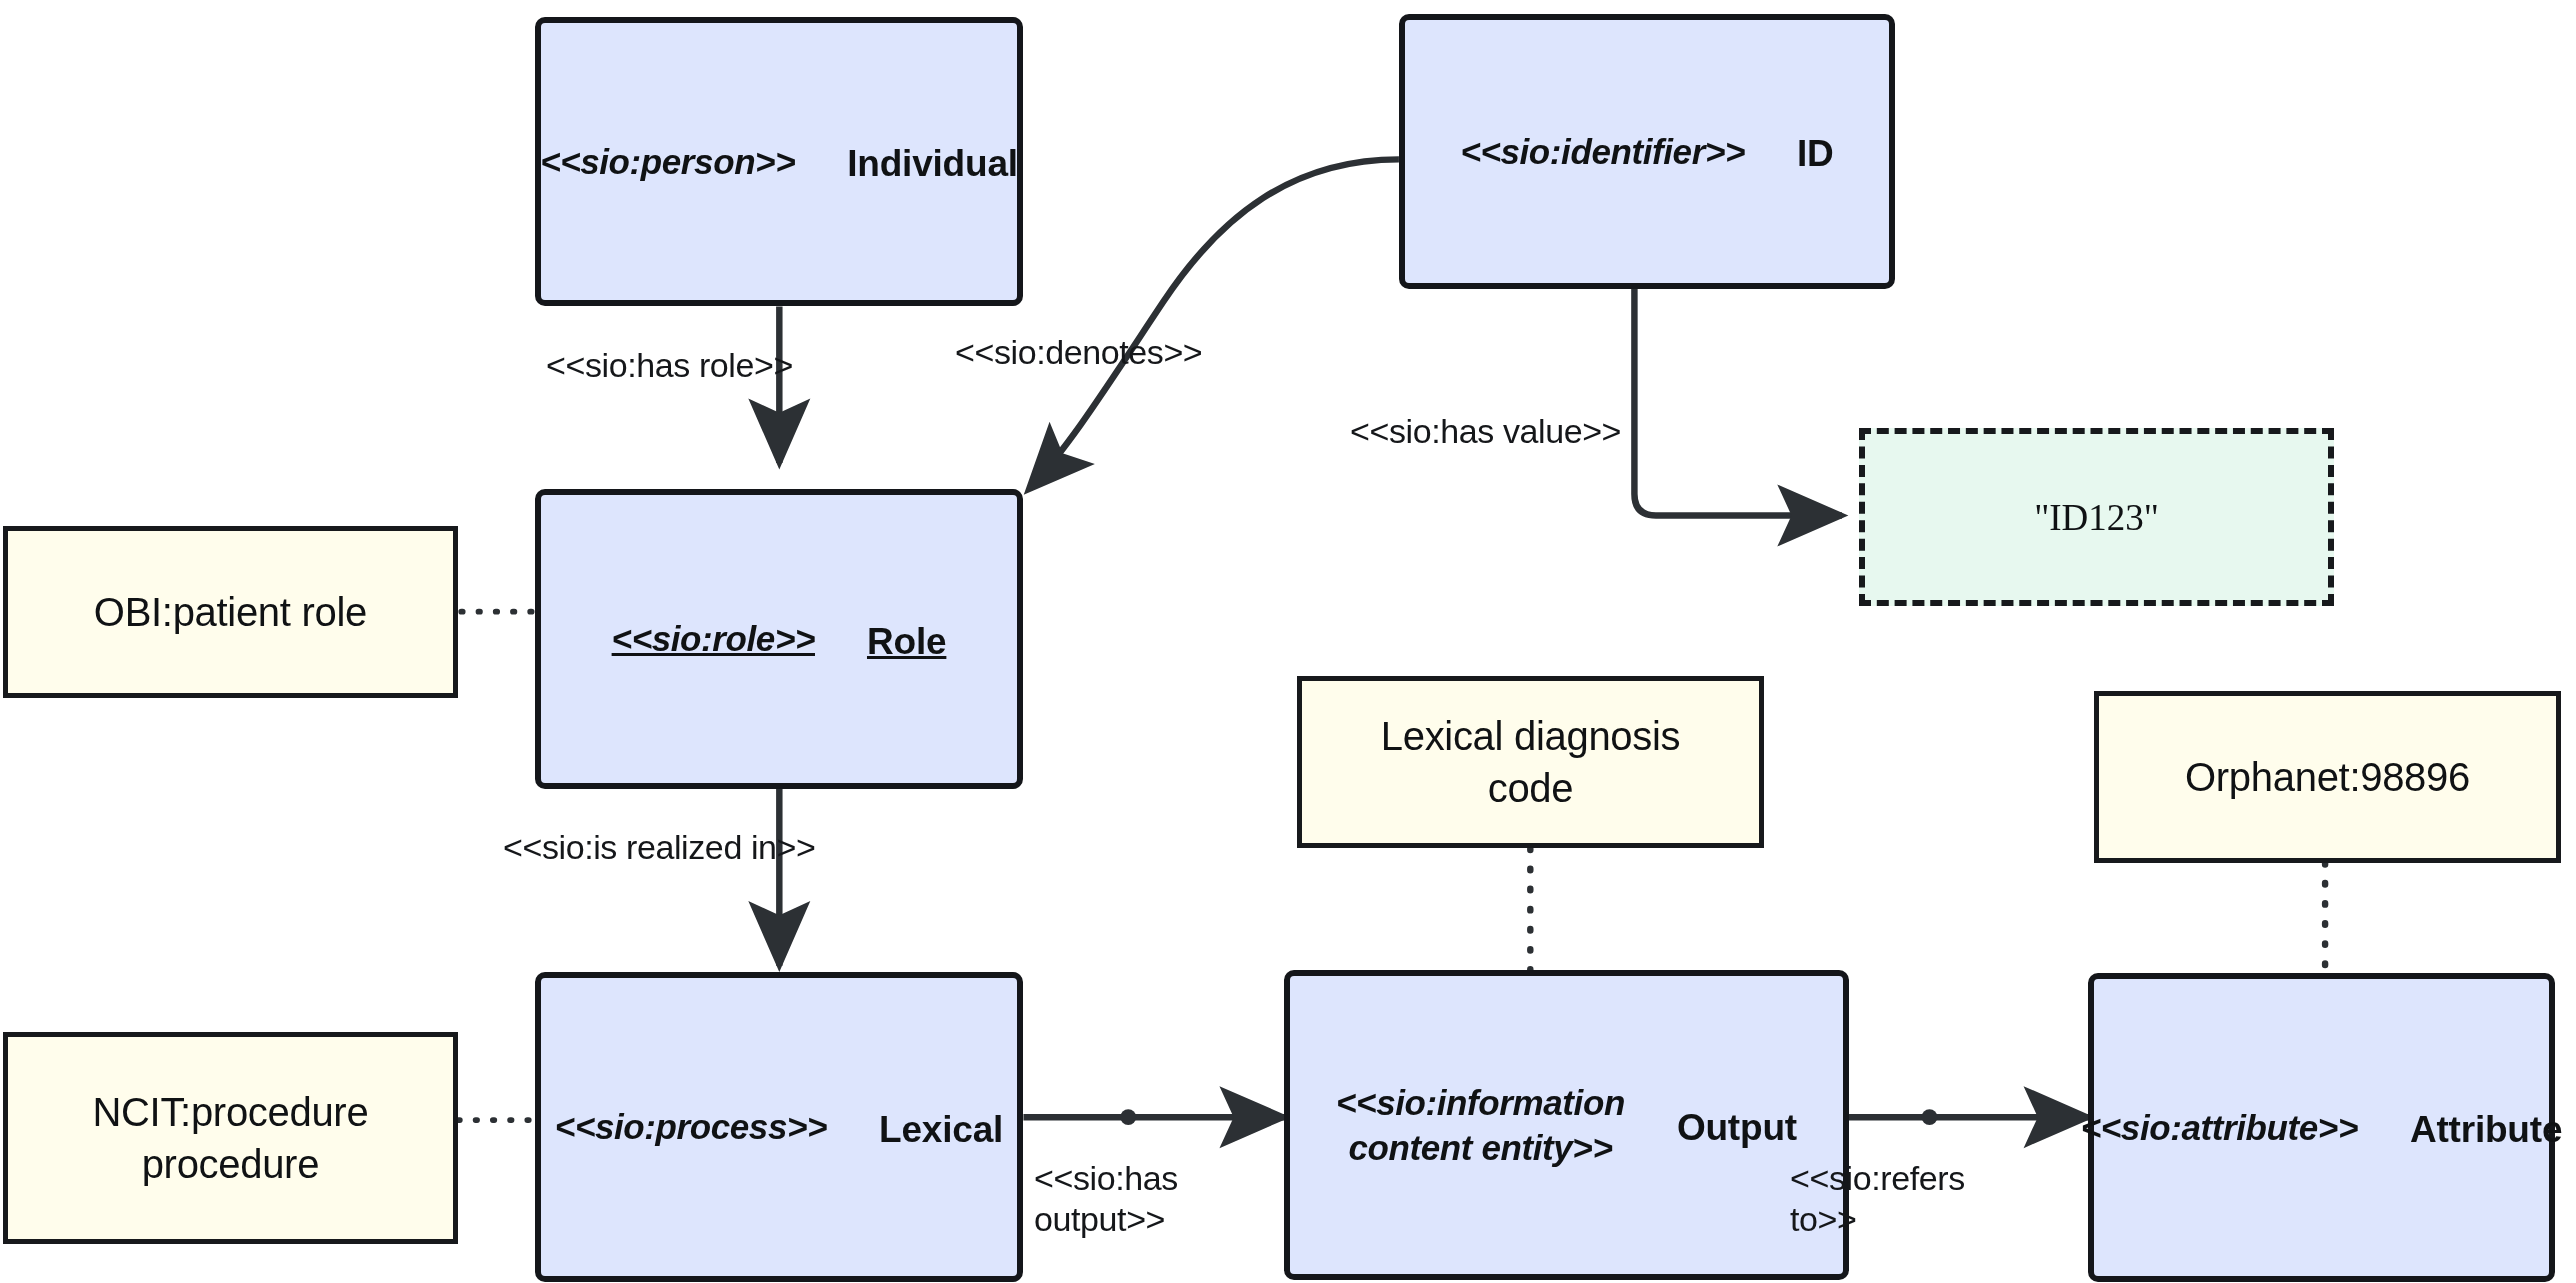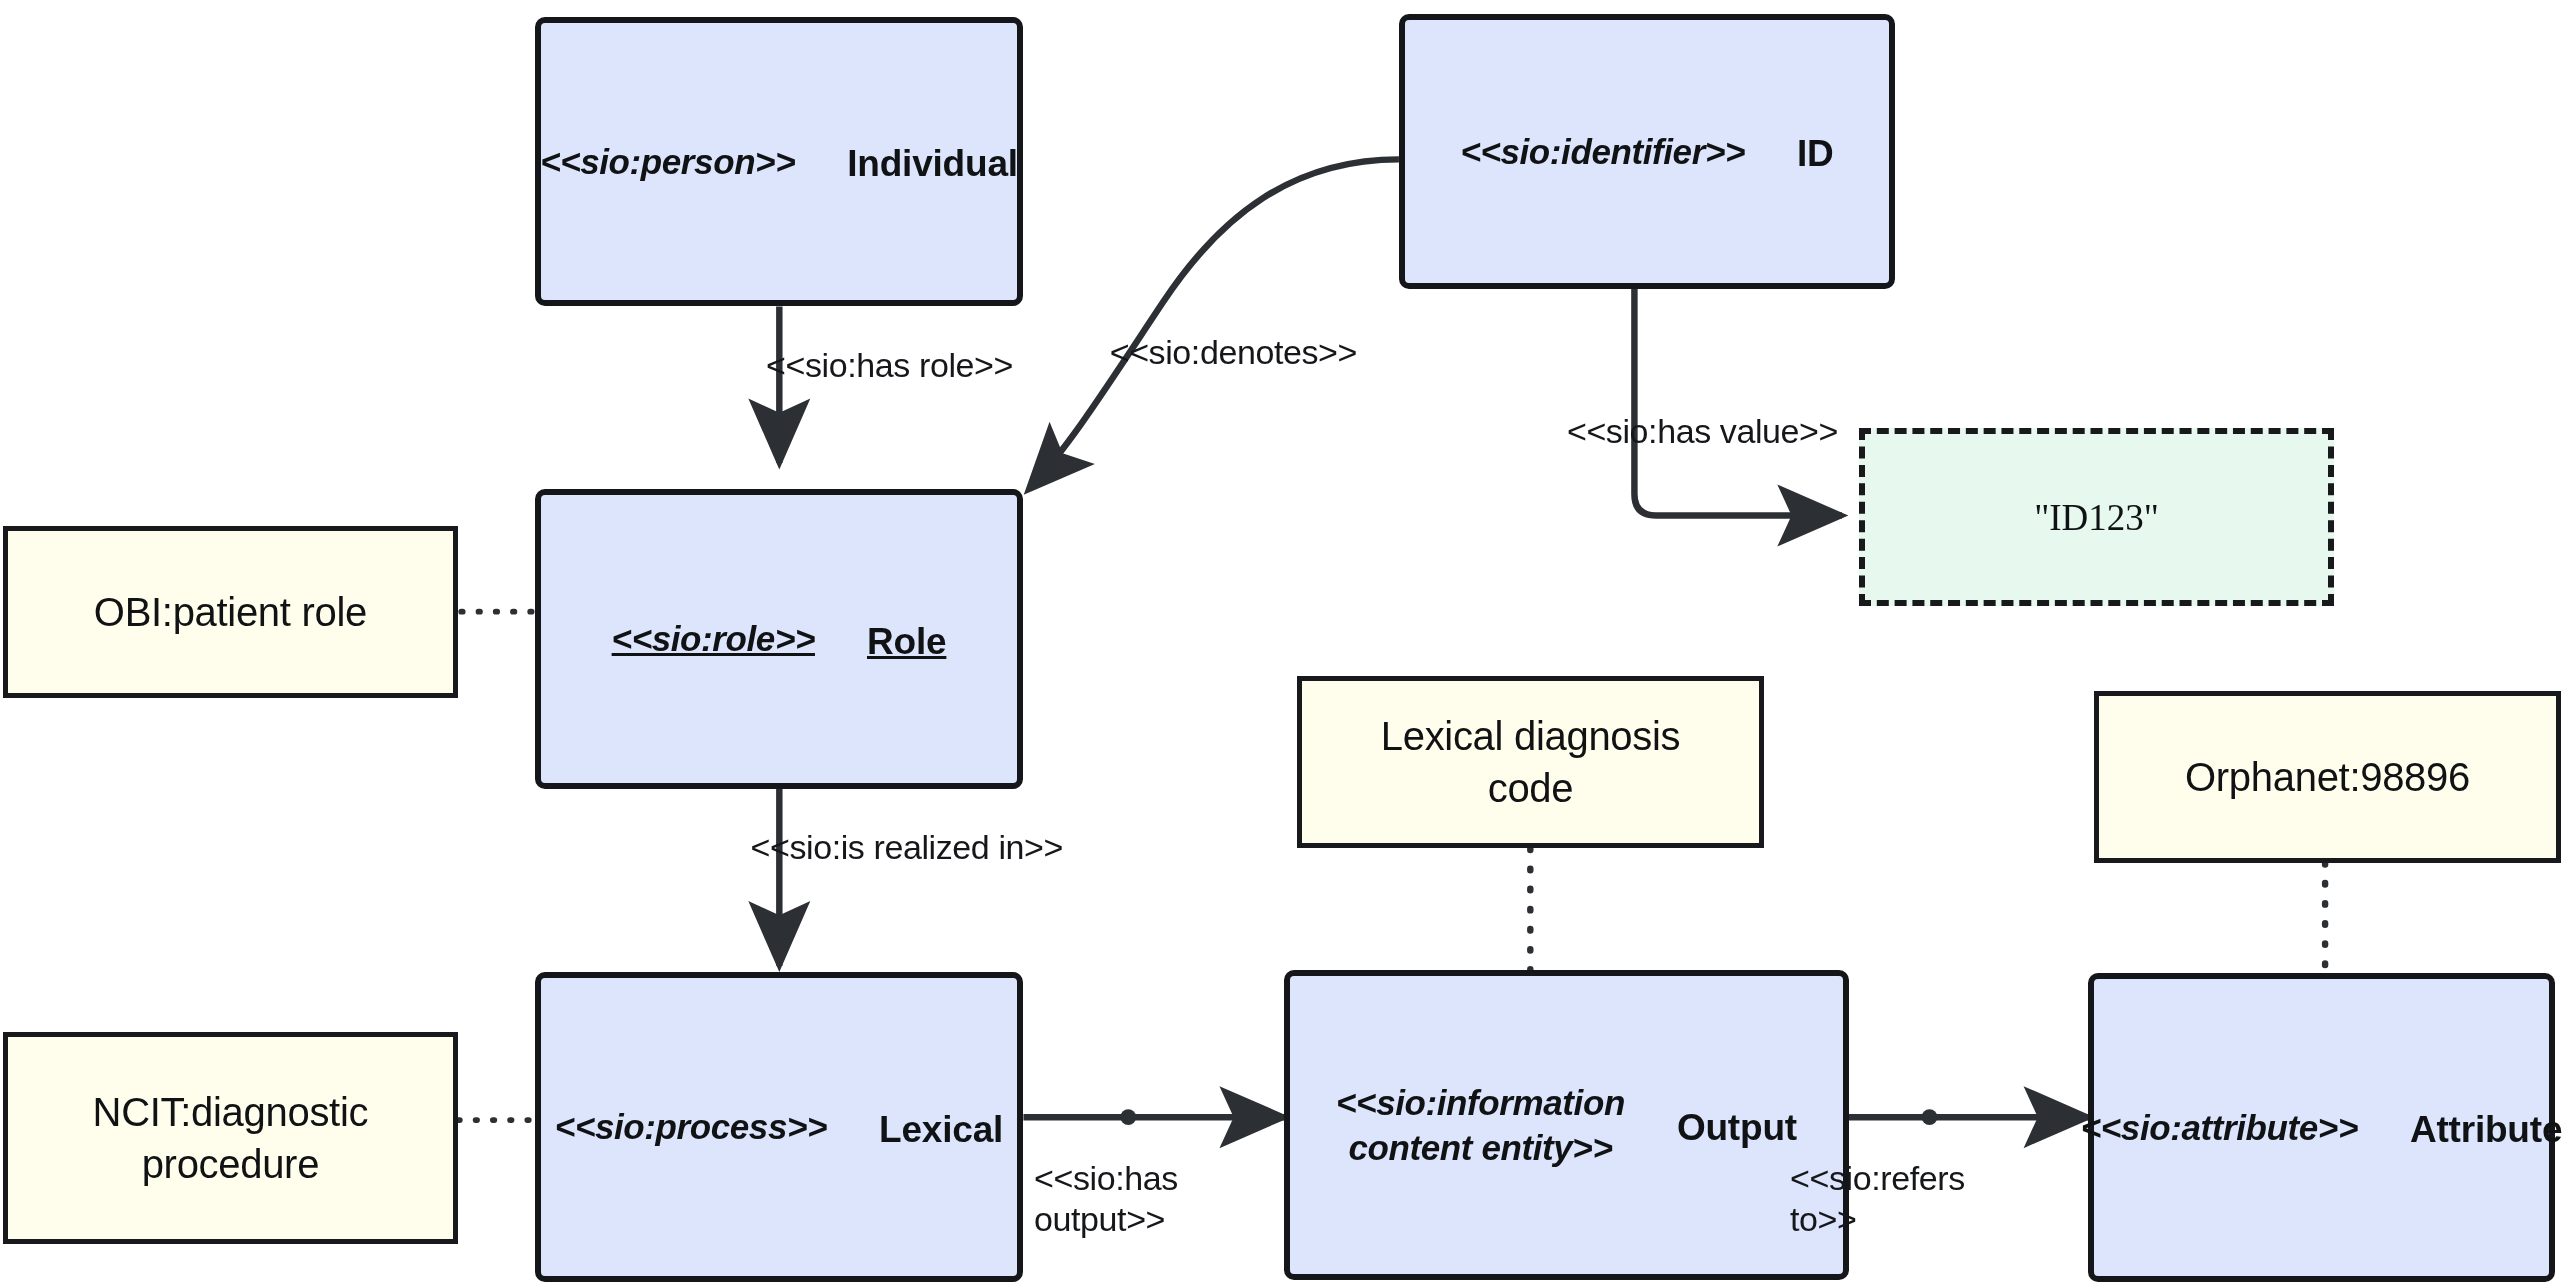--- a/index.html
+++ b/index.html
@@ -72,21 +72,21 @@
   }
 
   
   .elabel{
     position:absolute;
     color:#15171a;
     font-size:34px;
     line-height:1.22;
     letter-spacing:-0.4px;
     white-space:pre-line;
-    text-align:right;
+    text-align:left;
     background:transparent;
     z-index:4;
   }
   .elabel.left{text-align:left;}
 </style>
 </head>
 <body>
 
 <div id="canvas">
 
@@ -173,21 +173,21 @@
 
   <div class="literal" style="left:1859px;top:428px;width:475px;height:178px;">
     <span>"ID123"</span>
   </div>
 
   <div class="note" style="left:2.9px;top:526px;width:455px;height:172px;">
     <span>OBI:patient role</span>
   </div>
 
   <div class="note" style="left:2.9px;top:1032px;width:455px;height:212px;">
-    <span>NCIT:diagnostic
+    <span>NCIT:procedure
 procedure</span>
   </div>
 
   <div class="note" style="left:1297px;top:676px;width:467px;height:172px;">
     <span>Lexical diagnosis
 code</span>
   </div>
 
   <div class="note" style="left:2094px;top:691px;width:467px;height:172px;">
     <span>Orphanet:98896</span>

